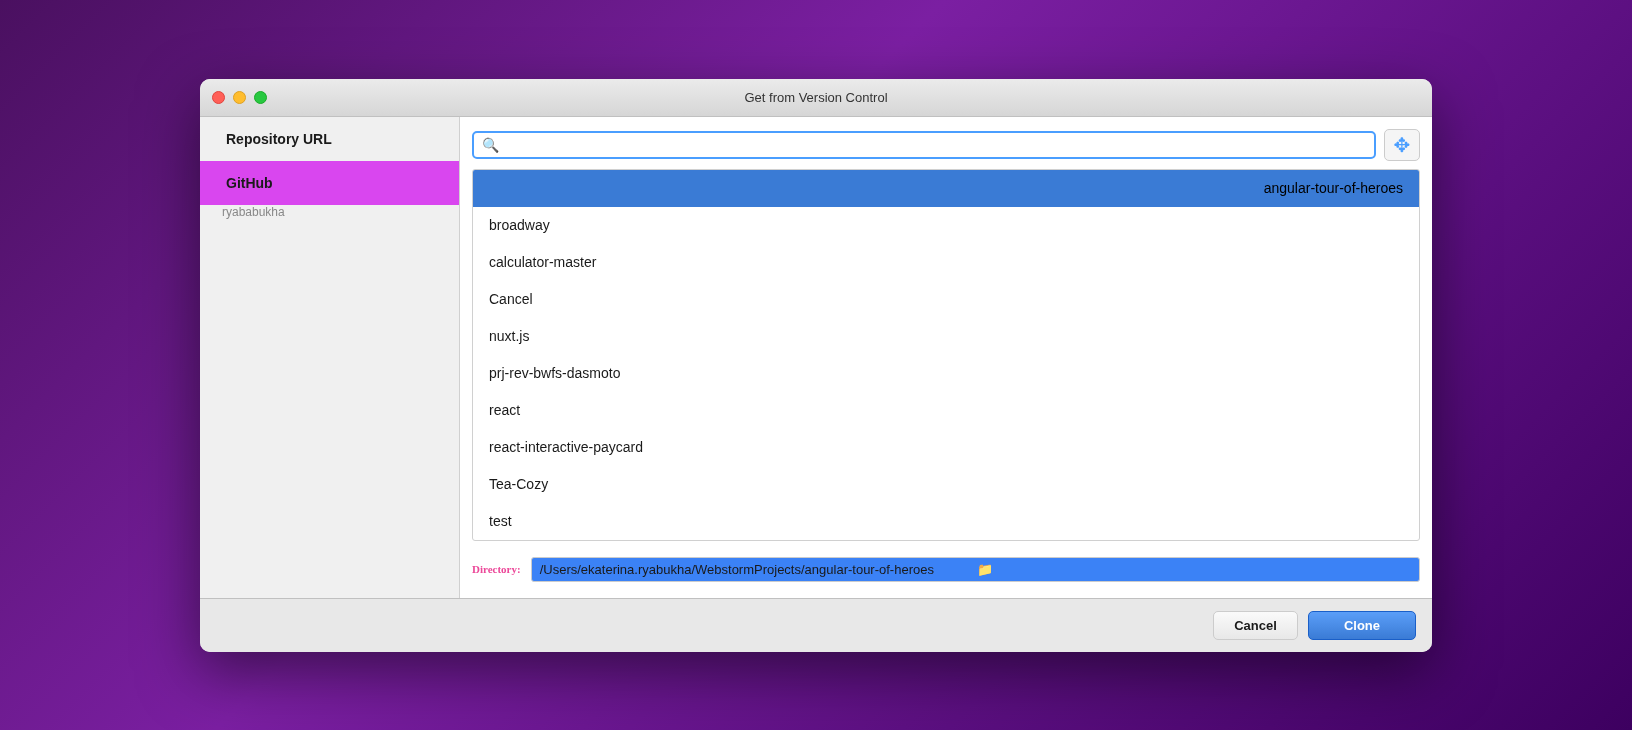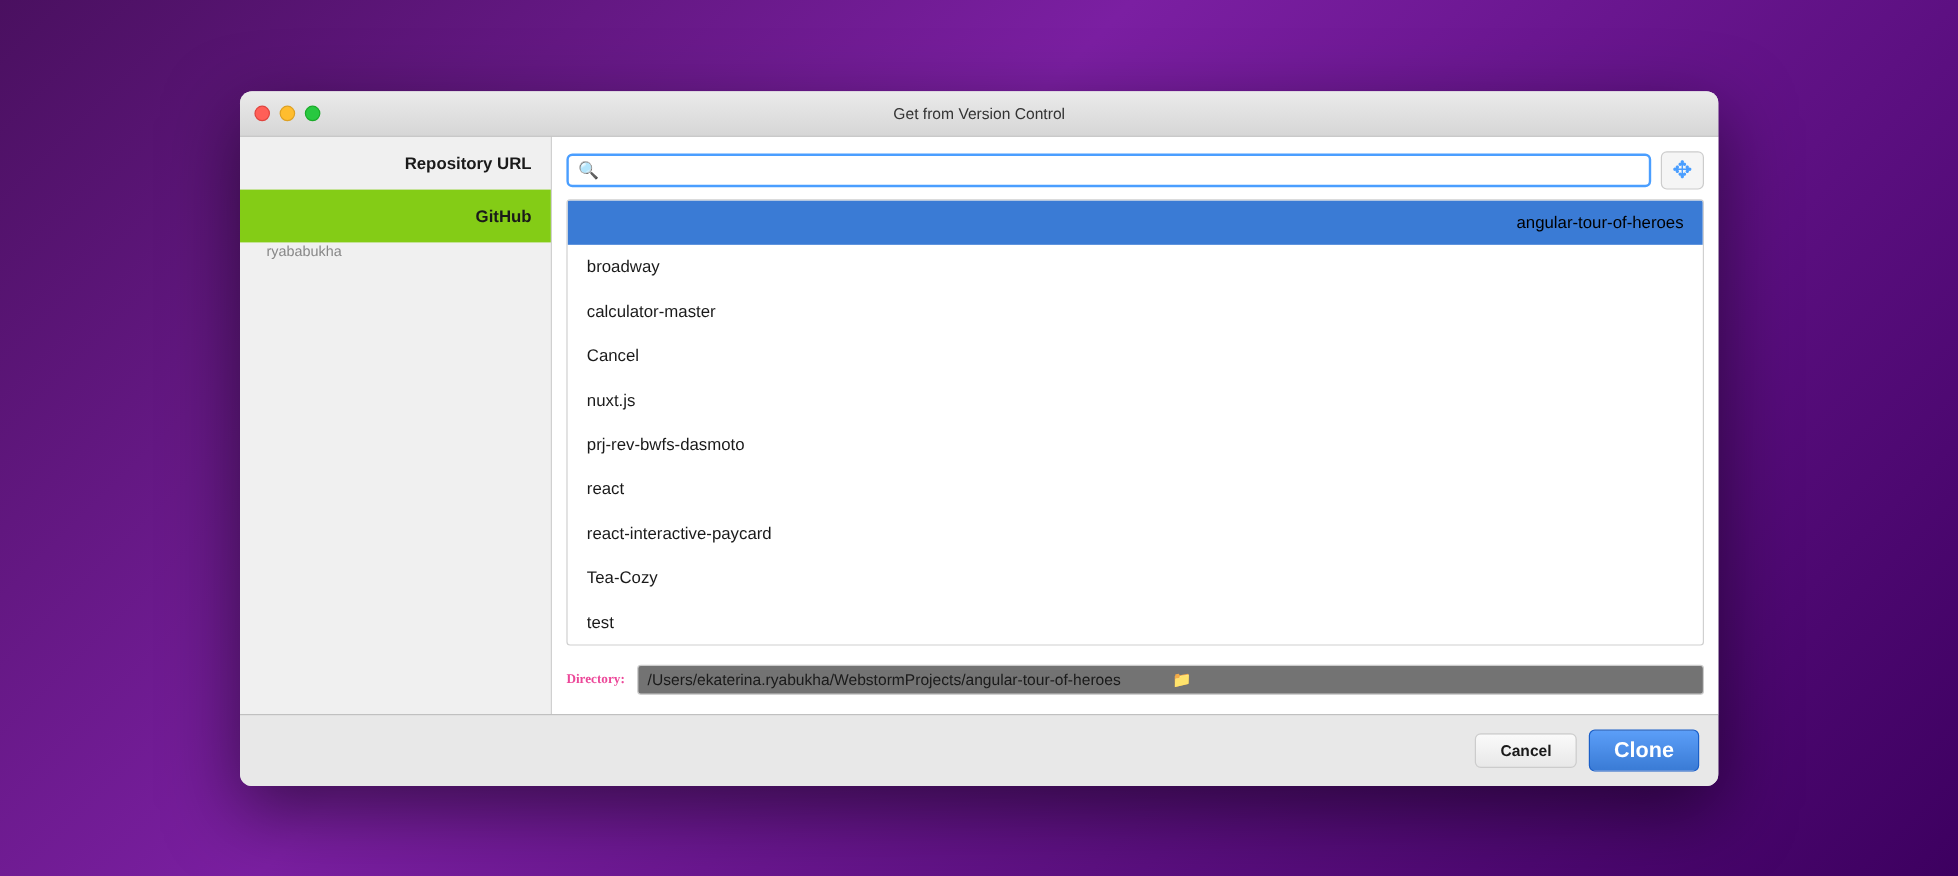--- a/index.html
+++ b/index.html
@@ -72,25 +72,24 @@
       padding: 0;
       flex-shrink: 0;
     }
 
     .sidebar-item {
       display: flex;
       align-items: center;
       gap: 10px;
       padding: 14px 16px;
       cursor: pointer;
-      justify-content: flex-end;
     }
 
     .sidebar-item.active {
-      background: #84cc16;
+      background: #d946ef;
     }
 
     .sidebar-item-icon {
       font-size: 20px;
       color: #333;
       flex-shrink: 0;
       display: flex;
       align-items: center;
       justify-content: center;
     }
@@ -203,21 +202,21 @@
       white-space: nowrap;
       font-family: Liberation Serif, serif;
     }
 
     .directory-input-wrap {
       flex: 1;
       display: flex;
       align-items: center;
       border: 1px solid #ccc;
       border-radius: 3px;
-      background: #737373;
+      background: #3b82f6;
       padding: 4px 8px;
     }
 
     .directory-input-wrap span {
       font-size: 13px;
       color: #1a1a1a;
       flex: 1;
     }
 
     .directory-folder-btn {
@@ -243,22 +242,22 @@
       font-size: 13px;
       border: 1px solid #ccc;
       border-radius: 5px;
       background: linear-gradient(180deg, #fafafa 0%, #e8e8e8 100%);
       cursor: pointer;
       color: #1a1a1a;
       font-weight: bold;
     }
 
     .btn-clone {
-      padding: 6px 20px;
-      font-size: 18px;
+      padding: 6px 35px;
+      font-size: 13px;
       border: 1px solid #1a5fc8;
       border-radius: 5px;
       background: linear-gradient(180deg, #5b9ef8 0%, #3a7bd5 100%);
       cursor: pointer;
       color: #fff;
       font-weight: 600;
     }
 
     .gear-icon {
       display: inline-block;

